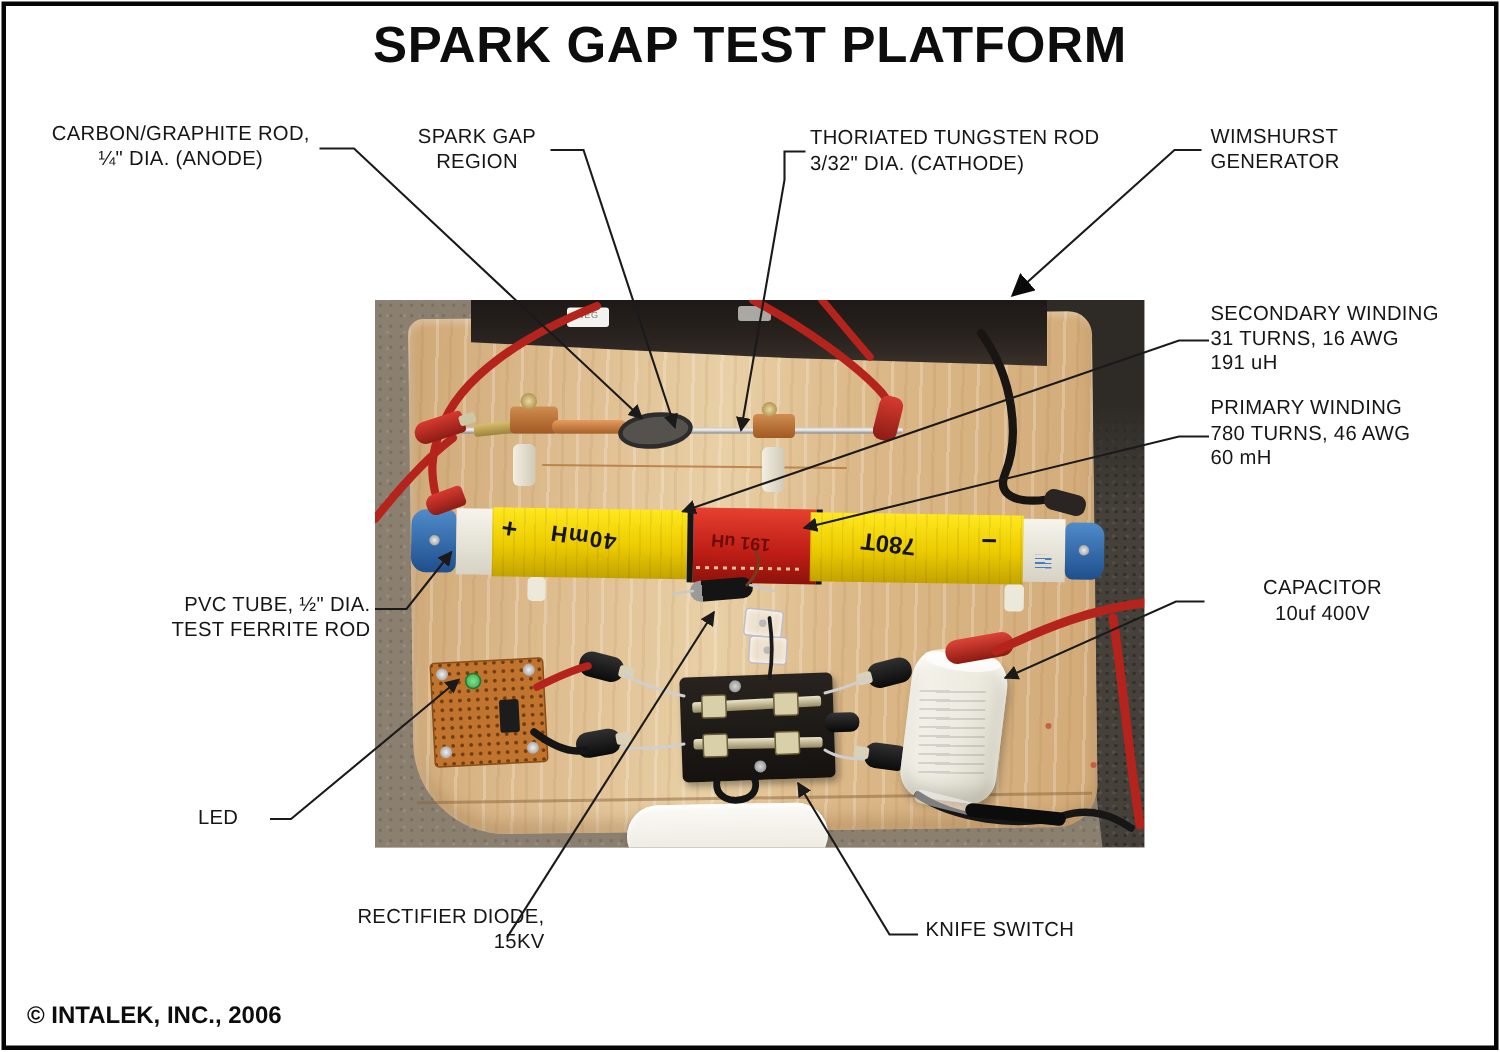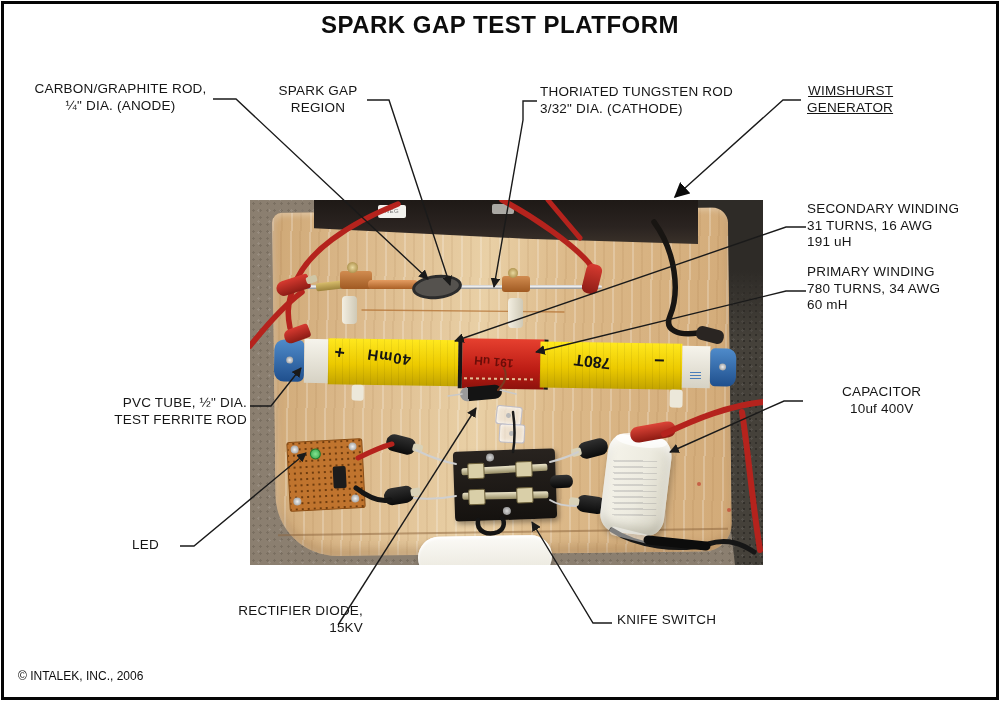--- a/index.html
+++ b/index.html
@@ -1,28 +1,28 @@
 <!DOCTYPE html>
 <html><head>
 <meta charset="utf-8">
 <style>
   html,body{margin:0;padding:0;background:#fff;}
   .page{position:relative;width:1000px;height:701px;background:#ffffff;overflow:hidden;
         font-family:"Liberation Sans",sans-serif;color:#141414;}
   .frame{position:absolute;left:1px;top:1px;right:1px;bottom:1px;border:3px solid #050505;pointer-events:none;z-index:50;}
-  .title{position:absolute;top:11px;left:0;right:0;text-align:center;font-size:24px;font-weight:bold;
+  .title{position:absolute;top:11px;left:0;right:0;text-align:center;font-size:34px;font-weight:bold;
          letter-spacing:.5px;color:#0d0d0d;}
-  .copyright{position:absolute;left:18px;top:669px;font-size:12px;font-weight:normal;color:#0d0d0d;}
+  .copyright{position:absolute;left:18px;top:669px;font-size:16px;font-weight:bold;color:#0d0d0d;}
 
   
   .co{position:absolute;font-size:13.5px;line-height:16.5px;letter-spacing:.2px;color:#161616;white-space:nowrap;}
   .co-carbon{top:81px;left:33px;width:175px;text-align:center;}
   .co-spark{top:83px;left:272px;width:92px;text-align:center;}
   .co-tungsten{top:84px;left:540px;text-align:left;}
-  .co-wimshurst{top:83px;left:807px;text-align:right;text-decoration:underline;}
+  .co-wimshurst{top:83px;left:807px;text-align:left;}
   .co-secondary{top:201px;left:807px;text-align:left;}
   .co-primary{top:264px;left:807px;text-align:left;}
   .co-pvc{top:395px;left:45px;width:202px;text-align:right;}
   .co-capacitor{top:384px;left:842px;text-align:center;}
   .co-led{top:537px;left:132px;text-align:left;}
   .co-rectifier{top:603px;left:163px;width:200px;text-align:right;}
   .co-knife{top:612px;left:617px;text-align:left;}
 
   .leaders{position:absolute;left:0;top:0;z-index:40;pointer-events:none;}
 
@@ -312,21 +312,21 @@
     <div>WIMSHURST</div>
     <div>GENERATOR</div>
   </div>
   <div class="co co-secondary">
     <div>SECONDARY WINDING</div>
     <div>31 TURNS, 16 AWG</div>
     <div>191 uH</div>
   </div>
   <div class="co co-primary">
     <div>PRIMARY WINDING</div>
-    <div>780 TURNS, 34 AWG</div>
+    <div>780 TURNS, 46 AWG</div>
     <div>60 mH</div>
   </div>
   <div class="co co-pvc">
     <div>PVC TUBE, ½" DIA.</div>
     <div>TEST FERRITE ROD</div>
   </div>
   <div class="co co-capacitor">
     <div>CAPACITOR</div>
     <div>10uf 400V</div>
   </div>

